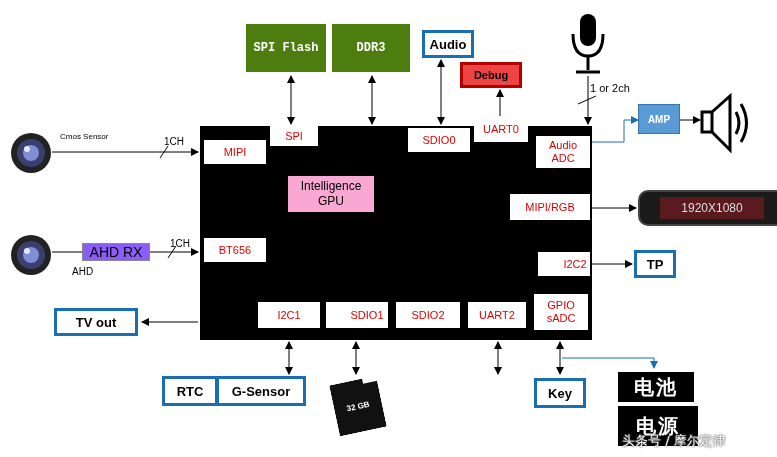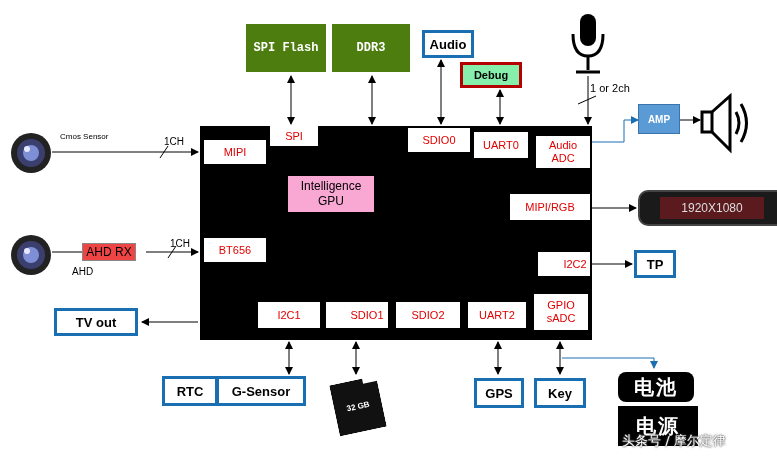--- a/index.html
+++ b/index.html
@@ -2,21 +2,21 @@
 <html><head>
 <meta charset="utf-8">
 <style>
   html,body{margin:0;padding:0;background:#ffffff;}
   #canvas{position:relative;width:777px;height:457px;overflow:hidden;background:#fff;font-family:"Liberation Sans",sans-serif;}
   .abs{position:absolute;box-sizing:border-box;}
   .chip{left:200px;top:126px;width:392px;height:214px;background:#000;}
   .port{background:#fff;color:#e00000;font-size:11px;display:flex;align-items:center;justify-content:center;text-align:center;line-height:13px;}
   .blk{background:#4d7c0f;color:#fff;font-weight:bold;font-size:12px;display:flex;align-items:center;justify-content:center;font-family:Liberation Mono, monospace;}
   .bbox{background:#fff;border:3px solid #1a6fb3;color:#000;font-weight:bold;font-size:13px;display:flex;align-items:center;justify-content:center;}
-  .rbox{background:#86efac;border:3px solid #b30000;color:#000;font-weight:bold;font-size:11px;display:flex;align-items:center;justify-content:center;}
+  .rbox{background:#ef4444;border:3px solid #b30000;color:#000;font-weight:bold;font-size:11px;display:flex;align-items:center;justify-content:center;}
   .lbl{font-size:10px;color:#000;white-space:nowrap;}
   .cn{background:#000;color:#fff;font-size:20px;font-weight:bold;display:flex;align-items:center;justify-content:center;letter-spacing:2px;font-family:"DejaVu Sans",sans-serif;}
   svg.lines{position:absolute;left:0;top:0;}
 </style>
 </head>
 <body>
 
 <div id="canvas">
 
   <svg class="lines" width="777" height="457">
@@ -94,21 +94,21 @@
   <div class="abs chip">
     <div class="abs" style="left:88px;top:50px;width:86px;height:36px;background:#f9a8d4;color:#000;font-size:12px;text-align:center;line-height:15px;padding-top:3px;">
       <div>Intelligence</div>
       <div>GPU</div>
     </div>
   </div>
 
   <div class="abs port" style="left:204px;top:140px;width:62px;height:24px;">MIPI</div>
   <div class="abs port" style="left:270px;top:126px;width:48px;height:20px;">SPI</div>
   <div class="abs port" style="left:408px;top:128px;width:62px;height:24px;">SDIO0</div>
-  <div class="abs port" style="left:474px;top:132px;width:54px;height:26px;">UART0</div>
+  <div class="abs port" style="left:474px;top:116px;width:54px;height:26px;">UART0</div>
   <div class="abs port" style="left:536px;top:136px;width:54px;height:32px;flex-direction:column;">
     <span>Audio</span>
     <span>ADC</span>
   </div>
   <div class="abs port" style="left:510px;top:194px;width:80px;height:26px;">MIPI/RGB</div>
   <div class="abs port" style="left:204px;top:238px;width:62px;height:24px;">BT656</div>
   <div class="abs port" style="left:538px;top:252px;width:52px;height:24px;padding-left:22px;">I2C2</div>
   <div class="abs port" style="left:258px;top:302px;width:62px;height:26px;">I2C1</div>
   <div class="abs port" style="left:326px;top:302px;width:62px;height:26px;padding-left:20px;">SDIO1</div>
   <div class="abs port" style="left:396px;top:302px;width:64px;height:26px;">SDIO2</div>
@@ -127,37 +127,36 @@
   <div class="abs lbl" style="left:60px;top:132px;font-size:8px;">Cmos Sensor</div>
   <div class="abs lbl" style="left:164px;top:136px;">1CH</div>
 
   <svg class="abs" style="left:10px;top:234px;" width="42" height="42">
     <circle cx="21" cy="21" r="20" fill="#222"></circle>
     <circle cx="21" cy="21" r="14" fill="#3a3f6e"></circle>
     <circle cx="21" cy="21" r="8" fill="#7f8fd6"></circle>
     <circle cx="17" cy="17" r="3" fill="#e6e8ff"></circle>
   </svg>
   <div class="abs lbl" style="left:72px;top:266px;font-size:10px;">AHD</div>
-  <div class="abs" style="left:82px;top:243px;width:54px;height:18px;background:#ef4444;border:1px solid #888;font-size:12px;display:flex;align-items:center;justify-content:center;color:#000;">AHD RX</div>
+  <div class="abs" style="left:82px;top:243px;width:68px;height:18px;background:#8b5cf6;border:1px solid #888;font-size:14px;display:flex;align-items:center;justify-content:center;color:#000;">AHD RX</div>
   <div class="abs lbl" style="left:170px;top:238px;">1CH</div>
 
   <div class="abs" style="left:638px;top:190px;width:148px;height:36px;background:#1a1a1a;border-radius:10px;border:2px solid #444;display:flex;align-items:center;justify-content:center;">
     <div style="width:104px;height:22px;background:#5a1a1e;color:#ddd;font-size:12px;display:flex;align-items:center;justify-content:center;">1920X1080</div>
   </div>
   <div class="abs bbox" style="left:634px;top:250px;width:42px;height:28px;">TP</div>
 
   <div class="abs bbox" style="left:54px;top:308px;width:84px;height:28px;">TV out</div>
 
   <div class="abs bbox" style="left:162px;top:376px;width:56px;height:30px;">RTC</div>
   <div class="abs bbox" style="left:216px;top:376px;width:90px;height:30px;">G-Sensor</div>
 
   <div class="abs" style="left:334px;top:380px;width:48px;height:52px;background:#111;clip-path:polygon(0 0,70% 0,70% 10%,100% 10%,100% 100%,0 100%);color:#fff;font-size:8px;font-weight:bold;display:flex;align-items:center;justify-content:center;transform:rotate(-12deg);">
     <span>32 GB</span>
   </div>
 
-  <div class="abs bbox" style="left:474px;top:378px;width:50px;height:30px;">GPS</div>
   <div class="abs bbox" style="left:534px;top:378px;width:52px;height:30px;">Key</div>
 
-  <div class="abs cn" style="left:618px;top:372px;width:76px;height:30px;border-radius:8px;">电池</div>
+  <div class="abs cn" style="left:618px;top:372px;width:76px;height:30px;">电池</div>
   <div class="abs cn" style="left:618px;top:406px;width:80px;height:40px;">电源</div>
 
   <div class="abs" style="left:622px;top:432px;font-size:13px;color:#fff;text-shadow:0 0 2px #555,0 0 2px #555;font-family:'DejaVu Sans',sans-serif;white-space:nowrap;">头条号 / 摩尔定律</div>
 </div>
 
 </body></html>

